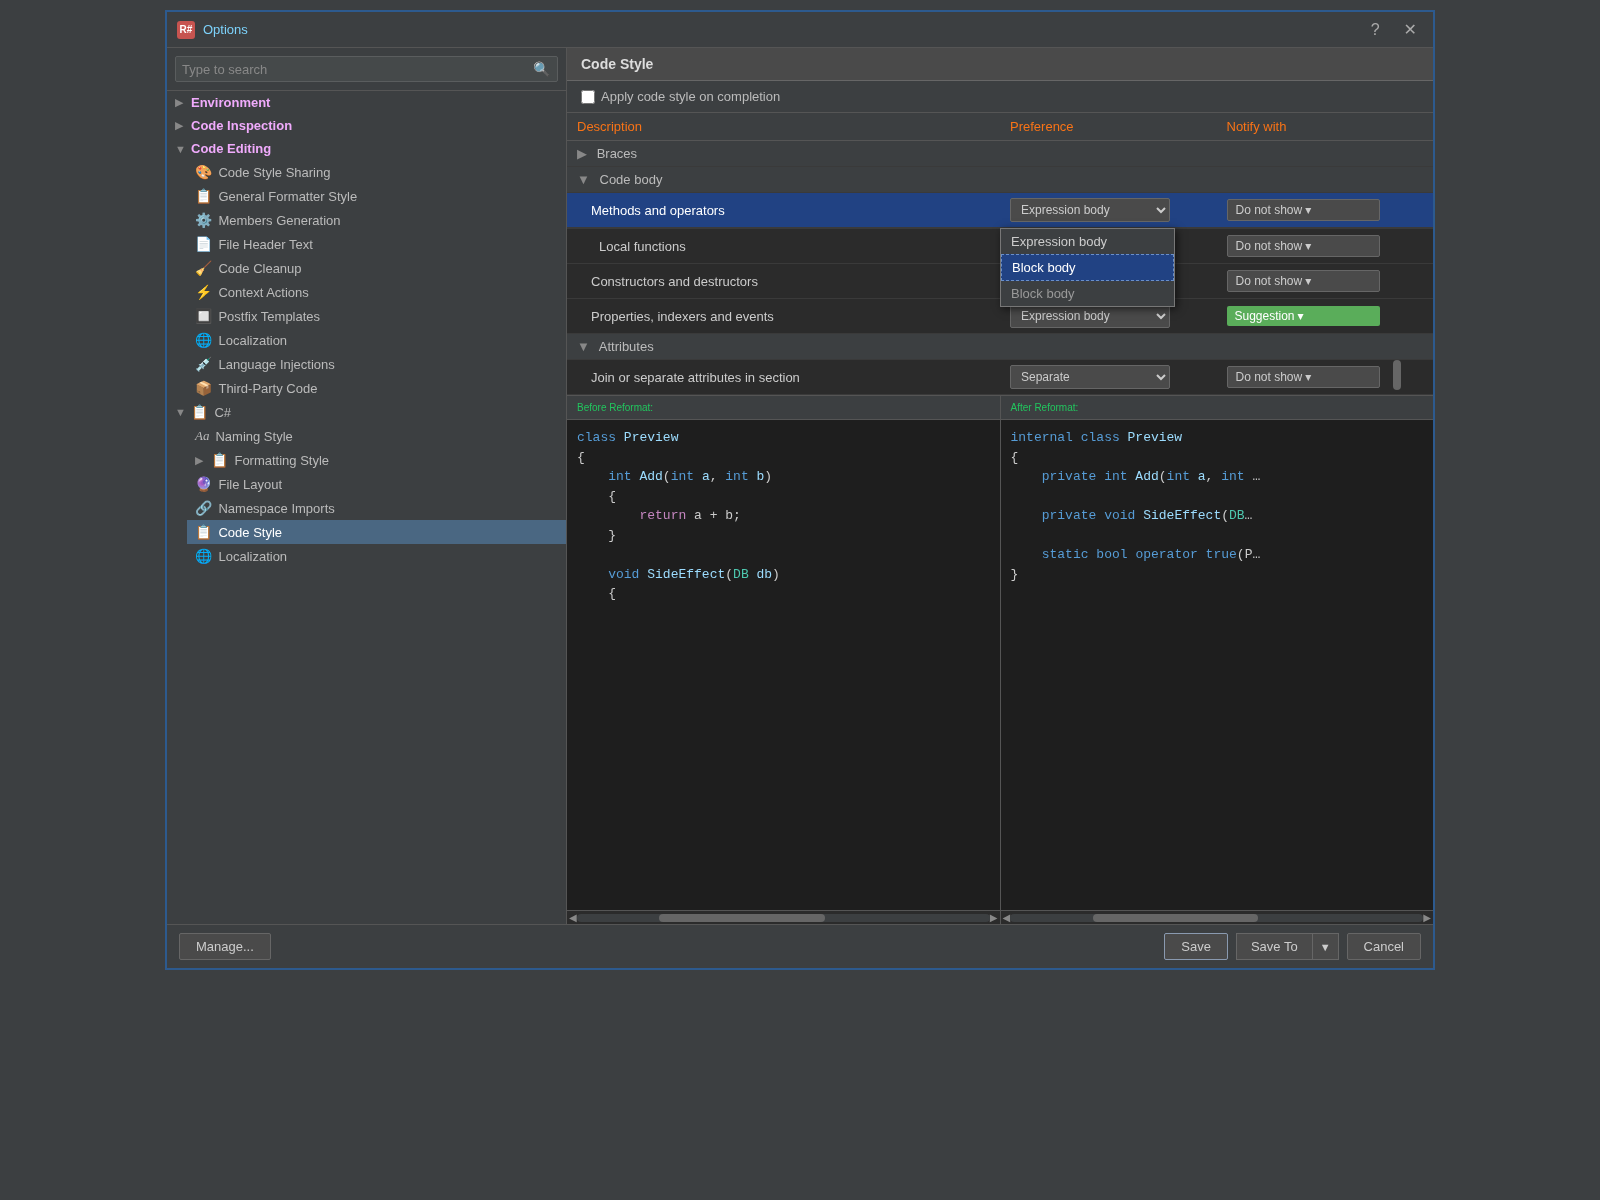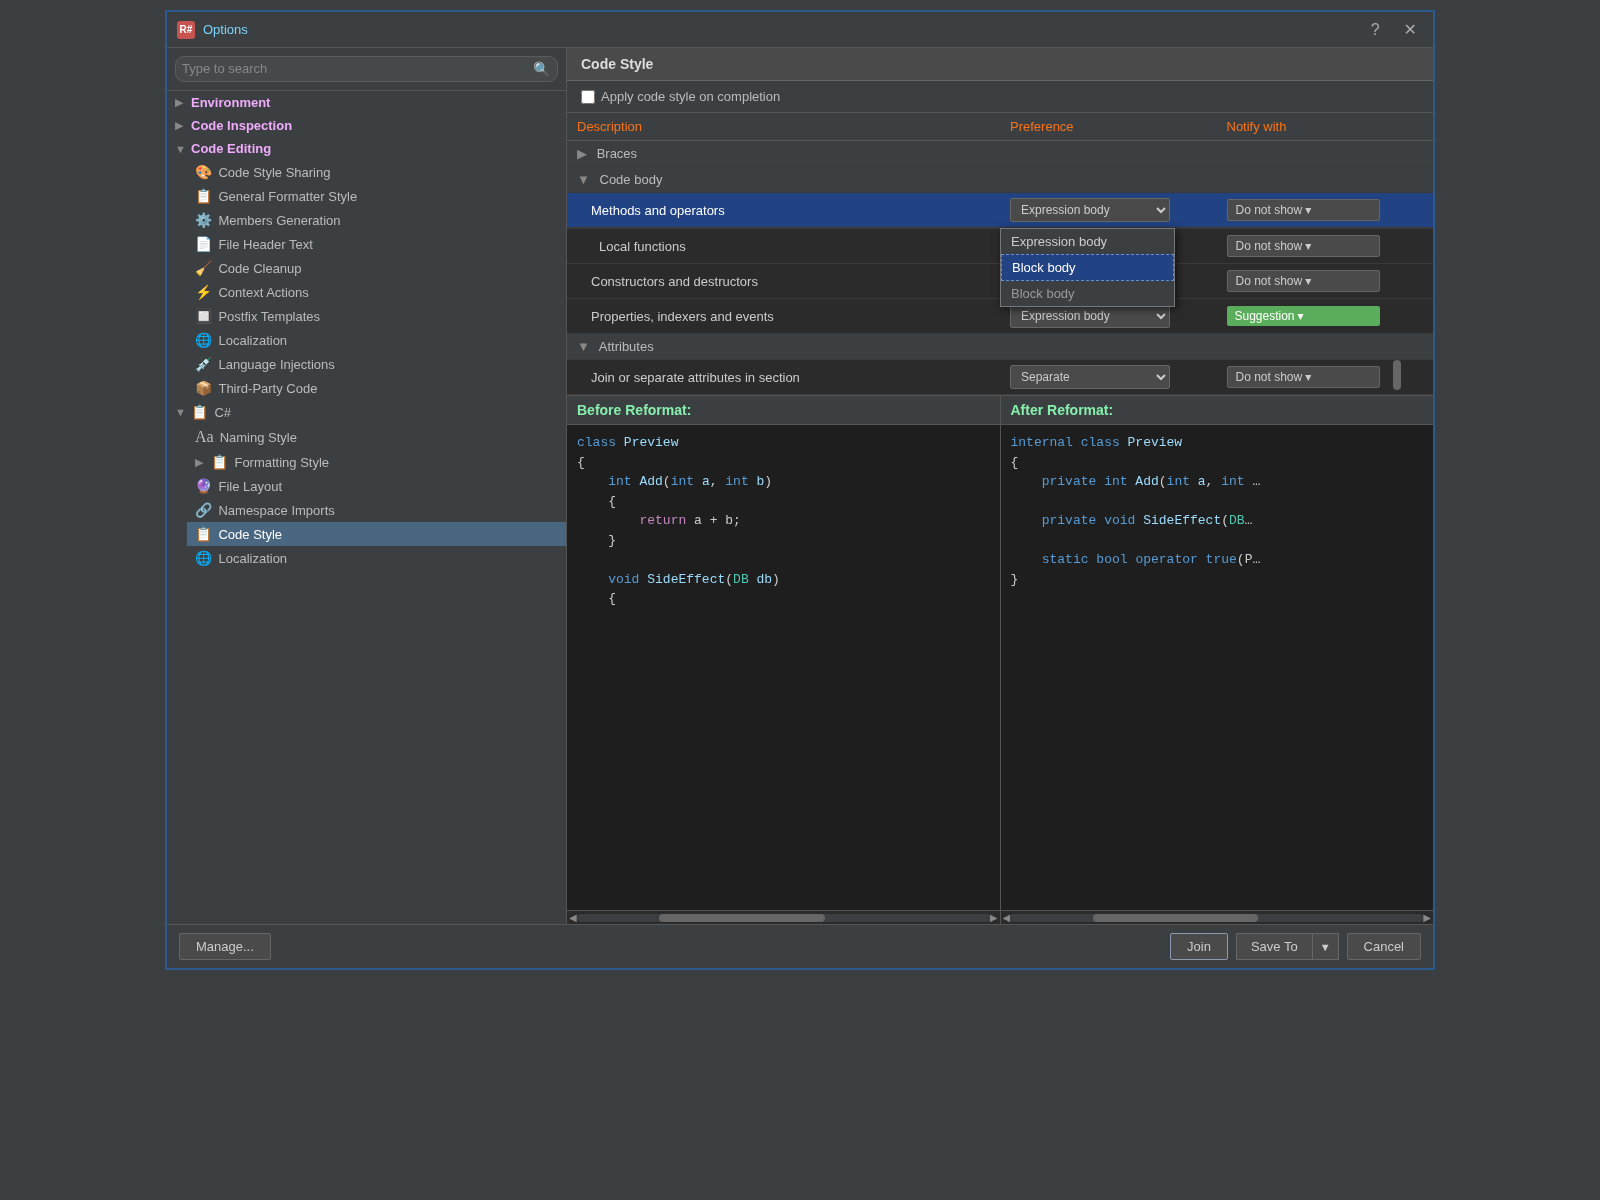--- a/index.html
+++ b/index.html
@@ -77,24 +77,24 @@
       overflow: hidden;
     }
 
     .search-bar {
       padding: 8px;
       border-bottom: 1px solid #555;
     }
 
     .search-input-wrap {
       display: flex;
-      align-items: flex-start;
+      align-items: center;
       background: #45494a;
       border: 1px solid #5a5d5e;
-      border-radius: 9px;
+      border-radius: 2px;
       padding: 4px 6px;
     }
 
     .search-input {
       background: none;
       border: none;
       outline: none;
       color: #bbb;
       flex: 1;
       font-size: 13px;
@@ -289,23 +289,23 @@
       display: flex;
       flex-direction: column;
       overflow: hidden;
       border-right: 1px solid #555;
     }
     .preview-panel:last-child { border-right: none; }
 
     .preview-label {
       background: #3c3f41;
       padding: 6px 10px;
-      color: #86efac;
-      font-size: 14px;
-      font-weight: bold;
+      color: #22c55e;
+      font-size: 10px;
+      font-weight: normal;
       border-bottom: 1px solid #555;
     }
 
     .code-area {
       flex: 1;
       background: #1e1e1e;
       overflow: auto;
       padding: 8px 10px;
       font-family: 'Consolas', 'Courier New', monospace;
       font-size: 13px;
@@ -498,21 +498,21 @@
           </div>
 
           <div class="tree-item">
             <span class="arrow">▼</span>
             <span class="item-icon">📋</span>
             <span class="tree-item-label">C#</span>
           </div>
 
           <div class="tree-group">
             <div class="tree-item">
-              <span class="item-icon" style="font-family: serif; font-size: 16px;">Aa</span>
+              <span class="item-icon" style="font-family: serif; font-size: 13px; font-style: italic;">Aa</span>
               <span class="tree-item-label">Naming Style</span>
             </div>
             <div class="tree-item">
               <span class="arrow">▶</span>
               <span class="item-icon">📋</span>
               <span class="tree-item-label">Formatting Style</span>
             </div>
             <div class="tree-item">
               <span class="item-icon">🔮</span>
               <span class="tree-item-label">File Layout</span>
@@ -746,21 +746,21 @@
         </div>
       </div>
     </div>
   </div>
 
   <div class="bottom-bar">
     <div>
       <button class="btn">Manage...</button>
     </div>
     <div class="btn-group">
-      <button class="btn primary">Join</button>
+      <button class="btn primary">Save</button>
       <div class="save-to-wrap">
         <button class="save-to-main">Save To</button>
         <button class="save-to-arrow">▼</button>
       </div>
       <button class="btn">Cancel</button>
     </div>
   </div>
 </div>
 
 </body></html>

